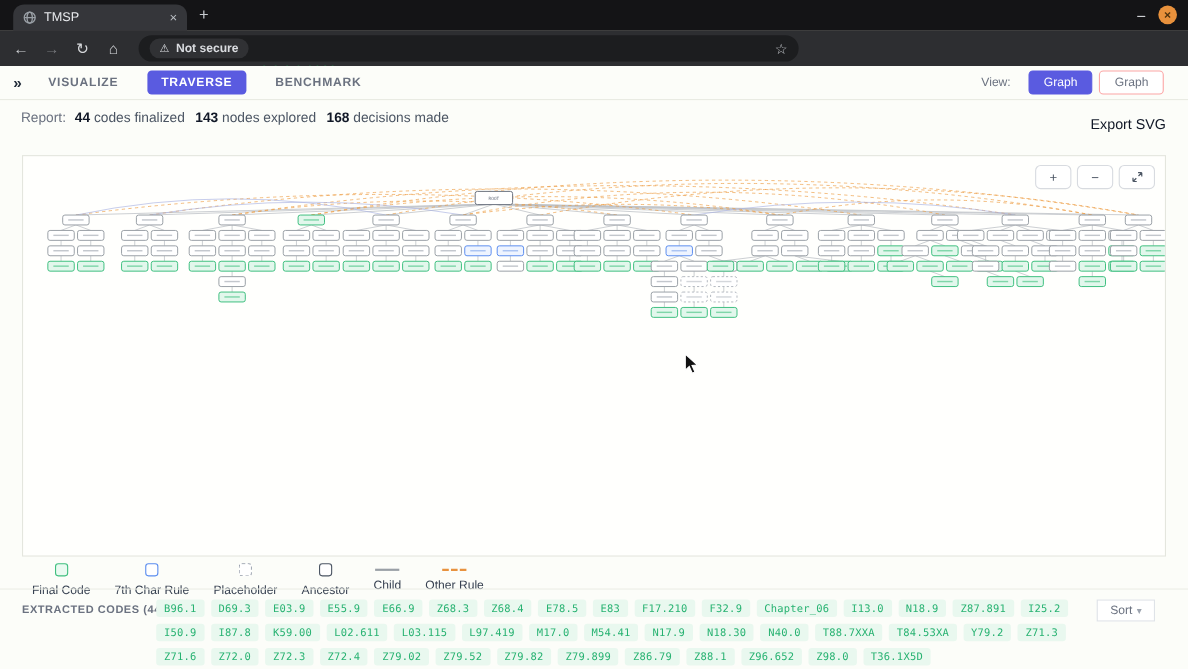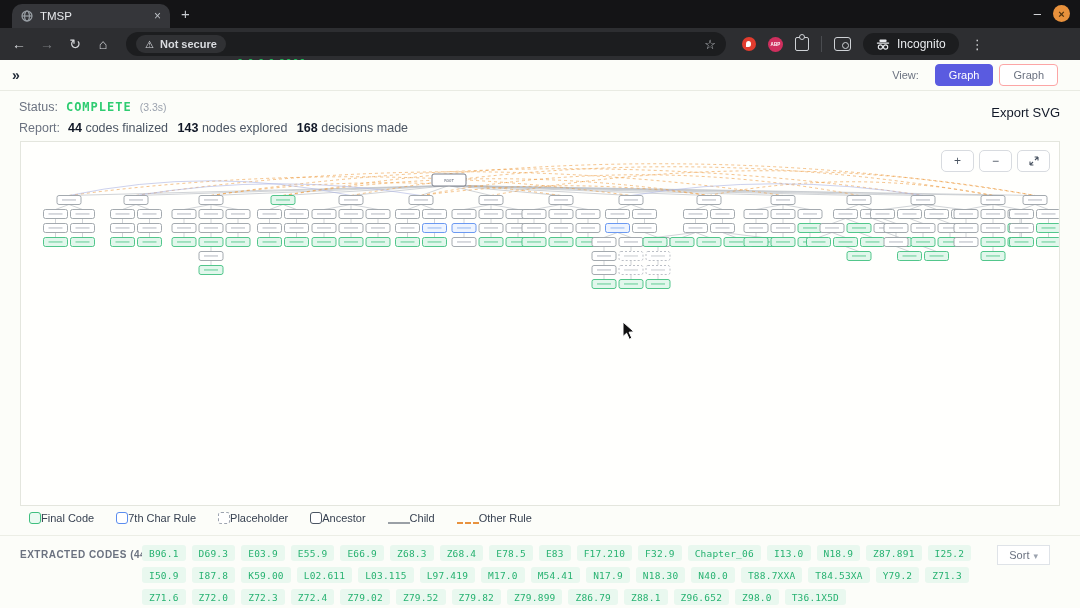--- a/index.html
+++ b/index.html
@@ -68,21 +68,21 @@
   .metric b{color:#111827;font-weight:700;}
   .exportsvg{position:absolute;right:20px;top:14px;font-size:13px;color:#111827;}
   .panel{position:absolute;top:81px;left:20px;right:20px;height:365px;background:#fffffd;
         border:1px solid #e4e6de;box-sizing:border-box;}
   .panel svg.graph{display:block;width:100%;height:100%;}
   .zoomctrl{position:absolute;top:8px;right:9px;display:flex;gap:5px;}
   .zbtn{width:31px;height:20px;background:#fff;border:1px solid #d8dbe0;border-radius:5px;
         font-size:12px;color:#4b5563;display:flex;align-items:center;justify-content:center;}
   .legend{position:absolute;top:452px;left:29px;display:flex;gap:22px;align-items:center;
         font-size:11px;color:#374151;}
-  .litem{display:flex;align-items:flex-end;}
+  .litem{display:flex;align-items:center;gap:7px;flex-direction:column;}
   .sw{width:12px;height:12px;border-radius:3px;box-sizing:border-box;}
   .sw.final{border:1.6px solid #3fbf7f;background:#eafaf1;}
   .sw.seventh{border:1.6px solid #5b8def;background:#fff;}
   .sw.placeholder{border:1.6px dashed #9ca3af;background:#fff;}
   .sw.ancestor{border:1.6px solid #4b5563;background:#fff;}
   .lw{width:22px;height:0;}
   .lw.child{border-top:2px solid #9aa0a6;}
   .lw.other{border-top:2px dashed #e8923f;}
   .codes{position:absolute;top:475px;left:0;right:0;bottom:0;border-top:1px solid #eceee6;
         padding:9px 20px;box-sizing:border-box;}
@@ -123,56 +123,38 @@
   <span class="navic">↻</span>
   <span class="navic">⌂</span>
   <div class="omnibox">
     <span class="nschip">
       <span class="warn">⚠</span>
       <span>Not secure</span>
     </span>
     <span class="url">0.0.0.0:8000</span>
     <span class="star">☆</span>
   </div>
-  <div class="exticons">
-    <span class="redext"></span>
-    <span class="abp">ABP</span>
-    <span class="puzzle"></span>
-    <span class="vdiv"></span>
-    <span class="panelic"></span>
-    <span class="incog">
-      <svg width="14" height="11" viewBox="0 0 14 11">
-        <rect x="3.4" y="0.5" width="7.2" height="2.6" rx="1" fill="#e8eaed"></rect>
-        <rect x="0.8" y="3.4" width="12.4" height="1.3" rx=".6" fill="#e8eaed"></rect>
-        <circle cx="4.4" cy="8" r="2.1" fill="none" stroke="#e8eaed" stroke-width="1.1"></circle>
-        <circle cx="9.6" cy="8" r="2.1" fill="none" stroke="#e8eaed" stroke-width="1.1"></circle>
-        <line x1="6.5" y1="8" x2="7.5" y2="8" stroke="#e8eaed" stroke-width="1.1"></line>
-      </svg>
-      <span>Incognito</span>
-    </span>
-    <span class="menu3">⋮</span>
-  </div>
 </div>
 
 <div class="app">
   <div class="appheader">
     <span class="chev">»</span>
+    <div class="apptabs">
+        <div class="apptab">VISUALIZE</div>
+        <div class="apptab active">TRAVERSE</div>
+        <div class="apptab">BENCHMARK</div>
+      </div>
     <div class="viewgrp">
       <span class="viewlabel">View:</span>
     <span class="viewbtn active">Graph</span>
         <span class="viewbtn">Graph</span>
       </div>
   </div>
 
   <div class="statusblock">
-    <div class="sline">
-      <span>Status:</span>
-      <span class="scomplete">COMPLETE</span>
-      <span class="stime">(3.3s)</span>
-    </div>
     <div class="sline">
       <span>Report:</span>
       <span id="metrics"><span class="metric"><b>44</b> codes finalized  </span><span class="metric"><b>143</b> nodes explored  </span><span class="metric"><b>168</b> decisions made  </span></span>
     </div>
     <span class="exportsvg">Export SVG</span>
   </div>
 
   <div class="panel">
     <svg class="graph" id="graph-svg" viewBox="0 0 1038 363">
         <g stroke="#bcc0c6" stroke-width="0.7" fill="none">

